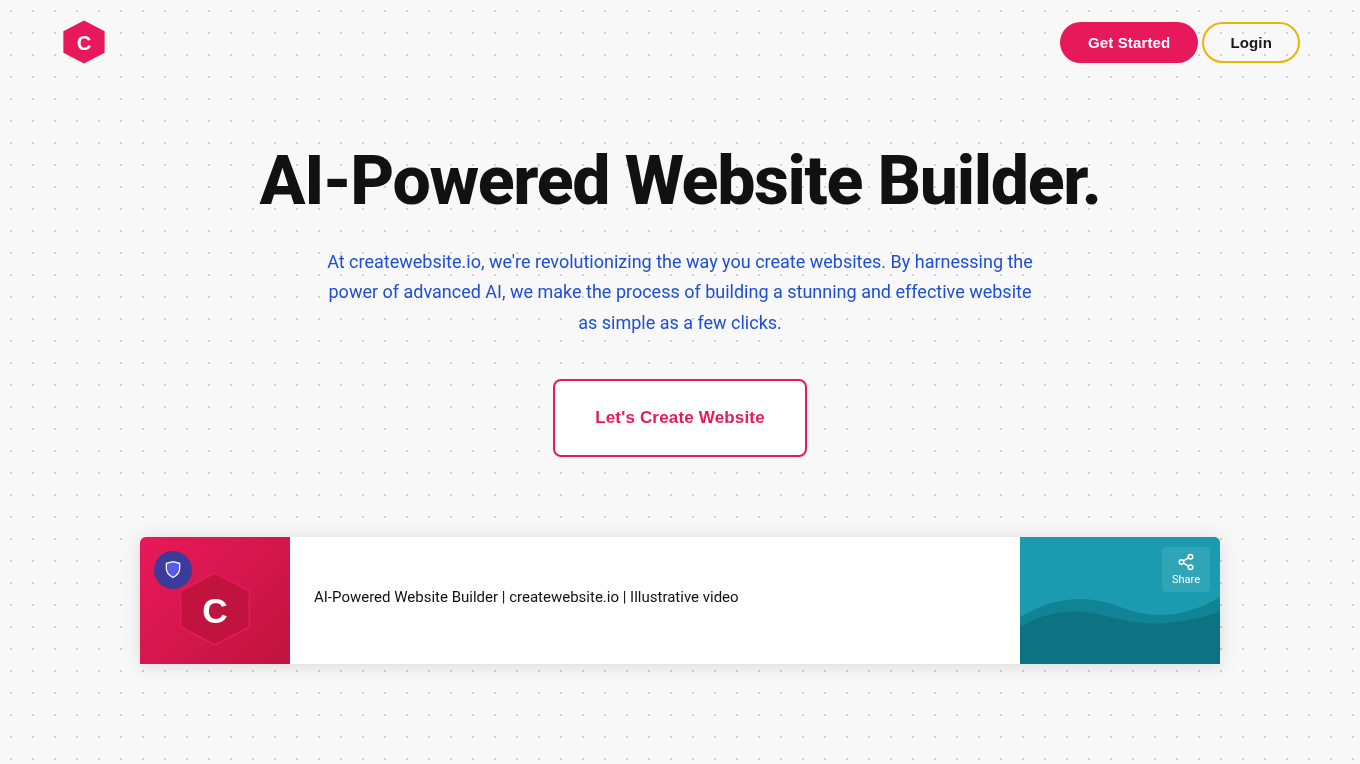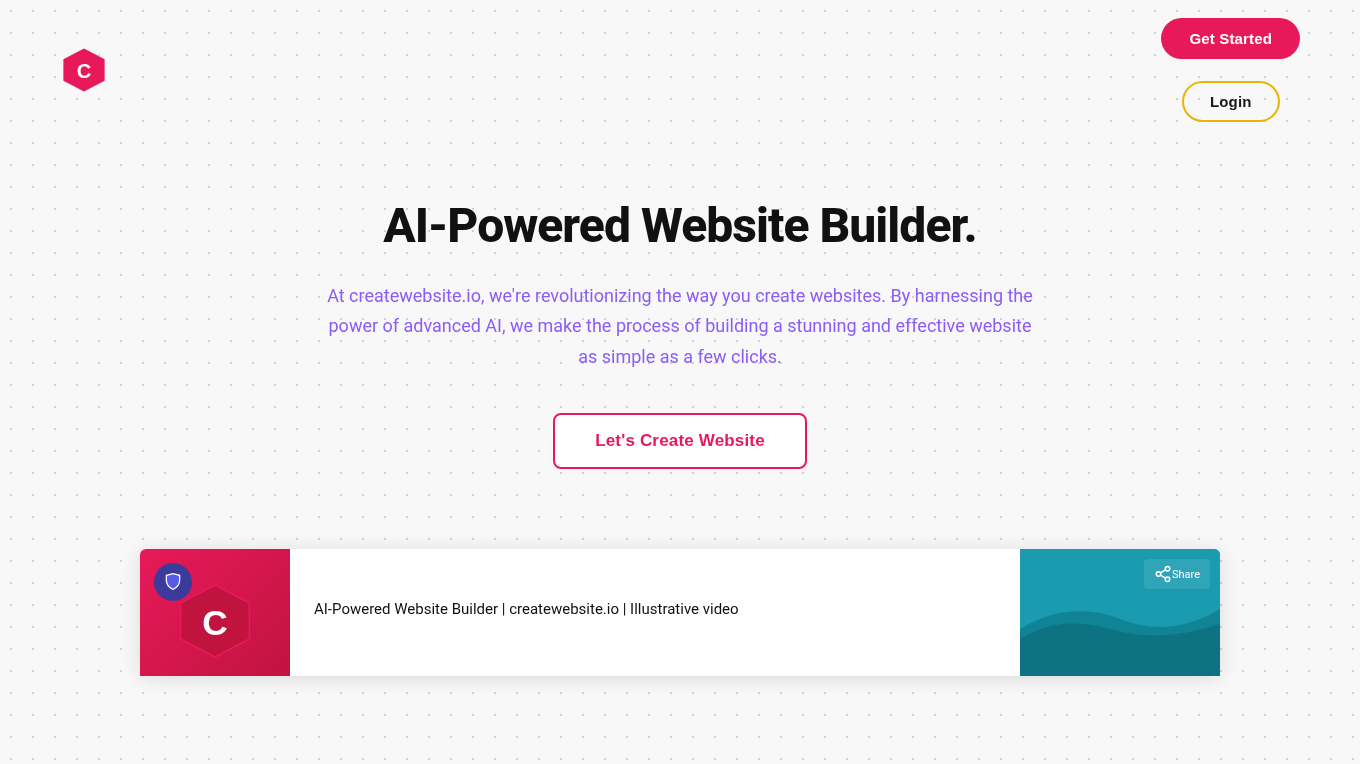--- a/index.html
+++ b/index.html
@@ -29,22 +29,21 @@
     }
 
     .logo-hex {
       width: 48px;
       height: 48px;
     }
 
     .nav-buttons {
       display: flex;
       align-items: center;
-      gap: 22px;
-      flex-direction: column;
+      gap: 4px;
     }
 
     .btn-get-started {
       background-color: #e8195a;
       color: #fff;
       border: none;
       border-radius: 30px;
       padding: 12px 28px;
       font-size: 15px;
       font-weight: 600;
@@ -67,44 +66,44 @@
     
     .hero {
       display: flex;
       flex-direction: column;
       align-items: center;
       text-align: center;
       padding: 60px 40px 40px;
     }
 
     .hero-title {
-      font-size: 48px;
+      font-size: 68px;
       font-weight: 800;
       line-height: 1.1;
       letter-spacing: -0.02em;
       color: #111;
       max-width: 900px;
       margin-bottom: 28px;
     }
 
     .hero-subtitle {
       font-size: 18px;
       font-weight: 400;
-      color: #8b5cf6;
+      color: #1d4ed8;
       line-height: 1.7;
       max-width: 720px;
       margin-bottom: 40px;
     }
 
     .btn-cta {
       background-color: #fff;
       color: #e8195a;
       border: 2px solid #e8195a;
       border-radius: 8px;
-      padding: 16px 40px;
+      padding: 27px 40px;
       font-size: 17px;
       font-weight: 600;
       cursor: pointer;
       letter-spacing: 0.01em;
       display: inline-block;
     }
 
     
     .video-section {
       display: flex;
@@ -181,21 +180,21 @@
       display: flex;
       align-items: center;
       justify-content: flex-end;
     }
 
     .video-share-area {
       position: absolute;
       top: 10px;
       right: 10px;
       display: flex;
-      flex-direction: row;
+      flex-direction: column;
       align-items: center;
       background: rgba(255,255,255,0.1);
       border-radius: 4px;
       padding: 6px 10px;
       cursor: pointer;
     }
 
     .video-share-label {
       font-size: 11px;
       color: #fff;

